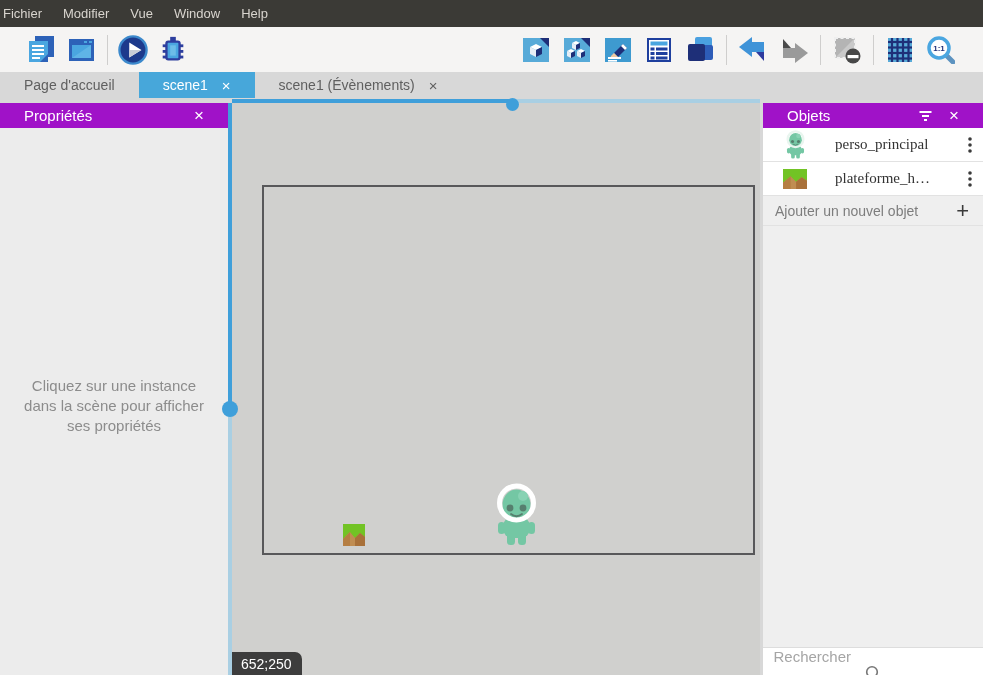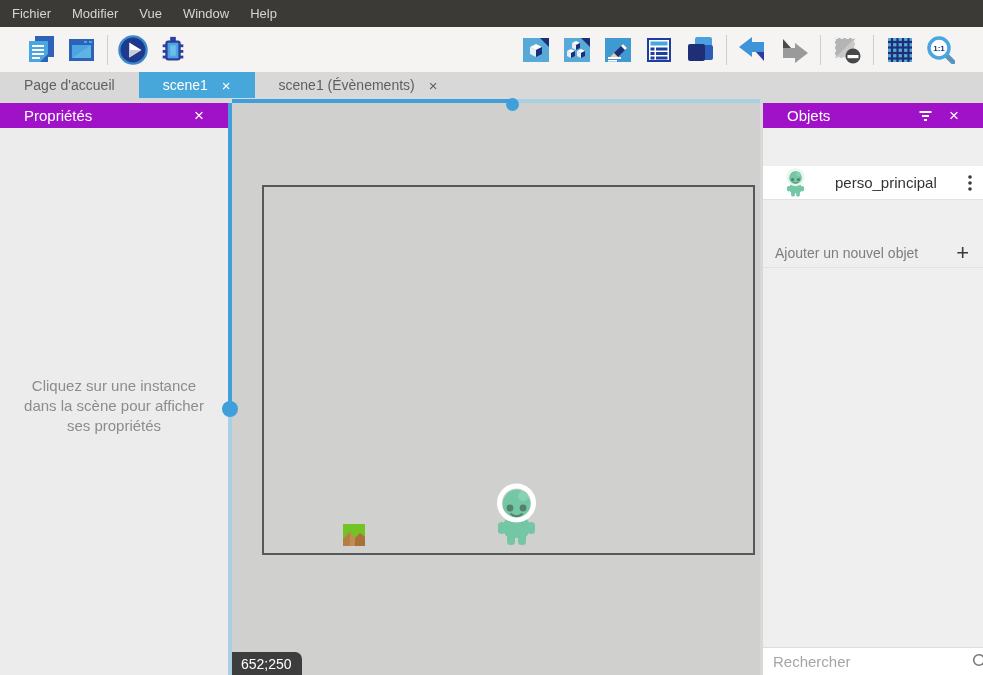--- a/index.html
+++ b/index.html
@@ -1,21 +1,21 @@
 <!DOCTYPE html>
 <html><head>
 <meta charset="utf-8">
 <style>
   * { margin:0; padding:0; box-sizing:border-box; }
   html,body { width:983px; height:675px; overflow:hidden; }
   body { font-family:"Liberation Sans", sans-serif; background:#d8d8d8; }
   .app { position:relative; width:983px; height:675px; }
 
   
-  .menubar { height:27px; background:#3b3a36; display:flex; align-items:center; padding-left:9px; }
+  .menubar { height:27px; background:#3b3a36; display:flex; align-items:center; }
   .menubar .mitem { color:#d9d5cf; font-size:13px; margin-right:15px; padding:2px 3px; cursor:default; }
 
   
   .toolbar { height:45px; background:#f5f4f3; display:flex; align-items:center; padding:0 27px; }
   .tgroup { display:flex; align-items:center; gap:10px; }
   .tgroup.right { margin-left:auto; gap:11px; }
   .tsep { width:1px; height:30px; background:#cfcecd; }
   .ticon { display:inline-flex; align-items:center; justify-content:center; width:30px; height:32px; }
 
   
@@ -44,30 +44,30 @@
   .hborder .light { position:absolute; left:280px; top:0; width:248px; height:4px; background:#a9cfe3; }
   .hhandle { position:absolute; left:506px; top:0px; width:13px; height:13px; border-radius:50%; background:#3f9fda; z-index:5; }
 
   .canvas { position:absolute; left:232px; top:5px; width:528px; height:572px; background:#d0d0ce; overflow:hidden; }
   .scene-frame { position:absolute; left:30px; top:82px; width:493px; height:370px; border:2px solid #58585a; }
   .sprite-platform { position:absolute; left:111px; top:421px; width:22px; height:22px; }
   .sprite-character { position:absolute; left:264px; top:380px; width:41px; height:63px; }
   .coord-badge { position:absolute; left:0; bottom:0; height:23px; background:#3d3d3d; color:#ffffff;
                  font-size:14px; display:flex; align-items:center; padding:0 10px 0 9px; border-top-right-radius:7px; }
 
-  .objects-panel { position:absolute; left:763px; top:5px; width:220px; height:572px; background:#efefef; display:flex; flex-direction:column;gap:38px; }
+  .objects-panel { position:absolute; left:763px; top:5px; width:220px; height:572px; background:#efefef; display:flex; flex-direction:column; }
   .obj-row { height:34px; background:#ffffff; border-bottom:1px solid #e2e2e2; display:flex; align-items:center; }
   .obj-thumb { width:24px; margin-left:20px; display:flex; align-items:center; justify-content:center; }
-  .obj-name { margin-left:28px; flex:1; font-size:15px; color:#333333; white-space:nowrap; overflow:hidden; }
+  .obj-name { margin-left:28px; flex:1; font-size:15px; color:#333333; white-space:nowrap; overflow:hidden;font-family:Liberation Serif, serif; }
   .kebab { width:26px; display:flex; justify-content:center; align-items:center; cursor:pointer; }
   .add-row { height:30px; display:flex; align-items:center; padding:0 12px; border-bottom:1px solid #e2e2e2; cursor:pointer; }
   .add-label { flex:1; text-align:left; color:#7d7d7d; font-size:14px; }
   .add-plus { font-size:22px; color:#3a3a3a; font-weight:400; line-height:1; margin-right:2px; }
   .obj-spacer { flex:1; }
-  .search-bar { height:28px; background:#ffffff; border-top:1px solid #dddddd; display:flex; align-items:center; padding:0 10px; }
+  .search-bar { height:28px; background:#ffffff; border-top:1px solid #dddddd; display:flex; align-items:center; padding:0 10px;flex-direction:column; }
   .search-bar input { flex:1; border:none; outline:none; font-size:15px; color:#444; font-family:"Liberation Sans", sans-serif; background:transparent; }
   .search-bar input::placeholder { color:#a5a5a5; }
 </style>
 </head>
 <body>
 
 <div class="app">
 
   <div class="menubar">
     <span class="mitem">Fichier</span>
@@ -325,20 +325,38 @@
         <span class="obj-name">perso_principal</span>
         <span class="kebab">
           <svg width="4" height="16" viewBox="0 0 4 16">
             <circle cx="2" cy="2" r="1.8" fill="#3a3a3a"></circle>
               <circle cx="2" cy="8" r="1.8" fill="#3a3a3a"></circle>
               <circle cx="2" cy="14" r="1.8" fill="#3a3a3a"></circle>
           </svg>
         </span>
       </div>
 
+      <div class="obj-row">
+        <span class="obj-thumb">
+          <svg width="24" height="20" viewBox="0 0 22 22" preserveAspectRatio="none">
+            <rect width="22" height="22" fill="#72c325"></rect>
+            <polygon points="0,22 0,15 7,8 12,14 17,9 22,13 22,22" fill="#c08d52"></polygon>
+            <polygon points="12,14 17,9 22,13 22,22 12,22" fill="#a9713a"></polygon>
+            <polygon points="0,22 0,15 7,8 7,22" fill="#b57e42"></polygon>
+          </svg>
+        </span>
+        <span class="obj-name">plateforme_h…</span>
+        <span class="kebab">
+          <svg width="4" height="16" viewBox="0 0 4 16">
+            <circle cx="2" cy="2" r="1.8" fill="#3a3a3a"></circle>
+              <circle cx="2" cy="8" r="1.8" fill="#3a3a3a"></circle>
+              <circle cx="2" cy="14" r="1.8" fill="#3a3a3a"></circle>
+          </svg>
+        </span>
+      </div>
 
       <div class="add-row">
         <span class="add-label">Ajouter un nouvel objet</span>
         <span class="add-plus">+</span>
       </div>
 
       <div class="obj-spacer"></div>
 
       <div class="search-bar">
         <input type="text" placeholder="Rechercher" style="">

